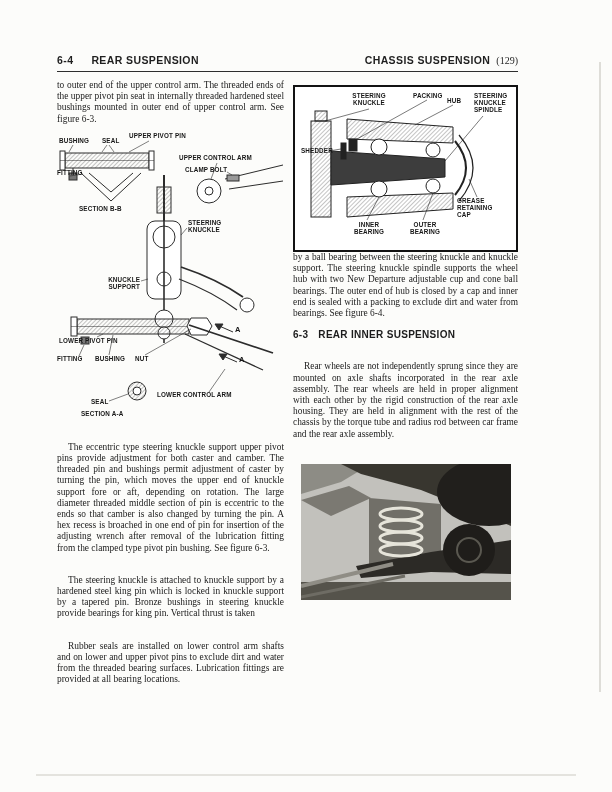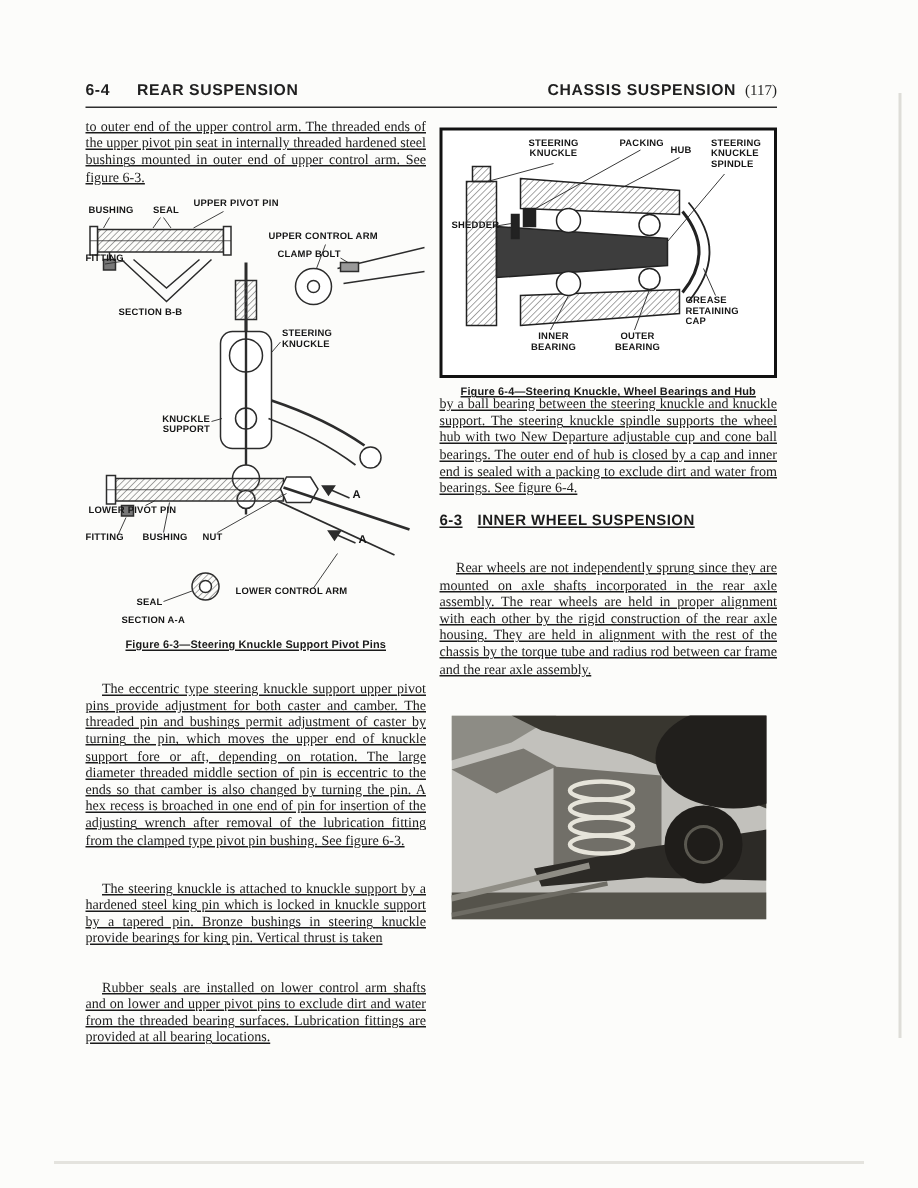--- a/index.html
+++ b/index.html
@@ -8,21 +8,21 @@
   .edge-right{position:absolute;right:11px;top:62px;width:2px;height:630px;background:#deddd8;}
   .edge-bottom{position:absolute;left:36px;bottom:16px;height:2px;width:540px;background:#e4e3de;}
 
   .hdr{position:absolute;left:57px;top:54px;width:461px;display:flex;justify-content:space-between;align-items:baseline;}
   .hdr-left{display:flex;align-items:baseline;gap:18px;}
   .hdr-right{display:flex;align-items:baseline;gap:6px;}
   .hdr-num,.hdr-title{font-family:"Liberation Sans",sans-serif;font-weight:bold;font-size:10.5px;letter-spacing:0.4px;color:#1f1f1f;}
   .hdr-page{font-size:10px;color:#1f1f1f;}
   .hdr-rule{position:absolute;left:57px;top:71px;width:461px;border-top:1.3px solid #2e2e2e;}
 
-  .col{position:absolute;font-size:9.4px;line-height:11.2px;text-align:justify;text-decoration:underline;}
+  .col{position:absolute;font-size:9.4px;line-height:11.2px;text-align:justify;}
   .col-left{left:57px;top:80px;width:227px;}
   .col-right{left:293px;top:85px;width:225px;}
   p.body{margin:0;}
   p.indent{text-indent:11px;margin-top:21px;}
 
   .fig{position:relative;}
   .figcap{font-family:"Liberation Sans",sans-serif;font-weight:bold;font-size:7.3px;letter-spacing:0.1px;text-align:center;line-height:9px;margin-top:4px;color:#1a1a1a;}
   .fl{position:absolute;font-family:"Liberation Sans",sans-serif;font-weight:bold;font-size:6.3px;line-height:7px;color:#161616;letter-spacing:0.15px;}
   .nw{white-space:nowrap;}
 
@@ -45,21 +45,21 @@
   <div class="edge-right"></div>
   <div class="edge-bottom"></div>
 
   <div class="hdr">
     <div class="hdr-left">
       <span class="hdr-num">6-4</span>
       <span class="hdr-title">REAR SUSPENSION</span>
     </div>
     <div class="hdr-right">
       <span class="hdr-title">CHASSIS SUSPENSION</span>
-      <span class="hdr-page">(117)</span>
+      <span class="hdr-page">(129)</span>
     </div>
   </div>
   <div class="hdr-rule"></div>
 
   <div class="col col-left">
     <p class="body">to outer end of the upper control arm. The threaded ends of the upper pivot pin seat in internally threaded hardened steel bushings mounted in outer end of upper control arm. See figure 6-3.</p>
 
     <div class="fig fig63">
       <svg width="227" height="292" viewBox="0 0 227 292">
         <defs>
@@ -148,21 +148,20 @@
       <div class="fl nw" style="left:2px;top:208px">LOWER PIVOT PIN</div>
       <div class="fl nw" style="left:0;top:226px">FITTING</div>
       <div class="fl nw" style="left:38px;top:226px">BUSHING</div>
       <div class="fl nw" style="left:78px;top:226px">NUT</div>
       <div class="fl nw" style="left:34px;top:269px">SEAL</div>
       <div class="fl nw" style="left:24px;top:281px">SECTION A-A</div>
       <div class="fl nw" style="left:100px;top:262px">LOWER CONTROL ARM</div>
       <div class="fl nw" style="left:178px;top:197px;font-size:7.5px">A</div>
       <div class="fl nw" style="left:182px;top:227px;font-size:7.5px">A</div>
     </div>
-    <div class="figcap">Figure 6-3—Steering Knuckle Support Pivot Pins</div>
 
     <p class="body indent mt8">The eccentric type steering knuckle support upper pivot pins provide adjustment for both caster and camber. The threaded pin and bushings permit adjustment of caster by turning the pin, which moves the upper end of knuckle support fore or aft, depending on rotation. The large diameter threaded middle section of pin is eccentric to the ends so that camber is also changed by turning the pin. A hex recess is broached in one end of pin for insertion of the adjusting wrench after removal of the lubrication fitting from the clamped type pivot pin bushing. See figure 6-3.</p>
     <p class="body indent mt1">The steering knuckle is attached to knuckle support by a hardened steel king pin which is locked in knuckle support by a tapered pin. Bronze bushings in steering knuckle provide bearings for king pin. Vertical thrust is taken</p>
     <p class="body indent mt1">Rubber seals are installed on lower control arm shafts and on lower and upper pivot pins to exclude dirt and water from the threaded bearing surfaces. Lubrication fittings are provided at all bearing locations.</p>
   </div>
 
   <div class="col col-right">
     <div class="fig fig64">
       <svg width="221" height="163" viewBox="0 0 221 163">
         <defs>
@@ -198,27 +197,26 @@
       </svg>
       <div class="fl" style="left:52px;top:5px;width:44px;text-align:center">STEERING KNUCKLE</div>
       <div class="fl nw" style="left:118px;top:5px">PACKING</div>
       <div class="fl nw" style="left:152px;top:10px">HUB</div>
       <div class="fl" style="left:179px;top:5px;width:40px">STEERING KNUCKLE SPINDLE</div>
       <div class="fl nw" style="left:6px;top:60px">SHEDDER</div>
       <div class="fl" style="left:56px;top:134px;width:36px;text-align:center">INNER BEARING</div>
       <div class="fl" style="left:112px;top:134px;width:36px;text-align:center">OUTER BEARING</div>
       <div class="fl" style="left:162px;top:110px;width:42px">GREASE RETAINING CAP</div>
     </div>
-    <div class="figcap">Figure 6-4—Steering Knuckle, Wheel Bearings and Hub</div>
 
     <p class="body mt9">by a ball bearing between the steering knuckle and knuckle support. The steering knuckle spindle supports the wheel hub with two New Departure adjustable cup and cone ball bearings. The outer end of hub is closed by a cap and inner end is sealed with a packing to exclude dirt and water from bearings. See figure 6-4.</p>
 
     <div class="sec-h">
       <span>6-3</span>
-      <span>INNER WHEEL SUSPENSION</span>
+      <span>REAR INNER SUSPENSION</span>
     </div>
 
     <p class="body indent">Rear wheels are not independently sprung since they are mounted on axle shafts incorporated in the rear axle assembly. The rear wheels are held in proper alignment with each other by the rigid construction of the rear axle housing. They are held in alignment with the rest of the chassis by the torque tube and radius rod between car frame and the rear axle assembly.</p>
 
     <div class="fig fig65">
       <svg width="210" height="136" viewBox="0 0 210 136">
         <rect width="210" height="136" fill="#c2c1bc"></rect>
         <polygon points="0,0 70,0 40,18 0,30" fill="#8d8c85"></polygon>
         <polygon points="40,0 210,0 210,62 120,26 60,10" fill="#38362f"></polygon>
         <ellipse cx="188" cy="28" rx="52" ry="34" fill="#211f1c"></ellipse>

